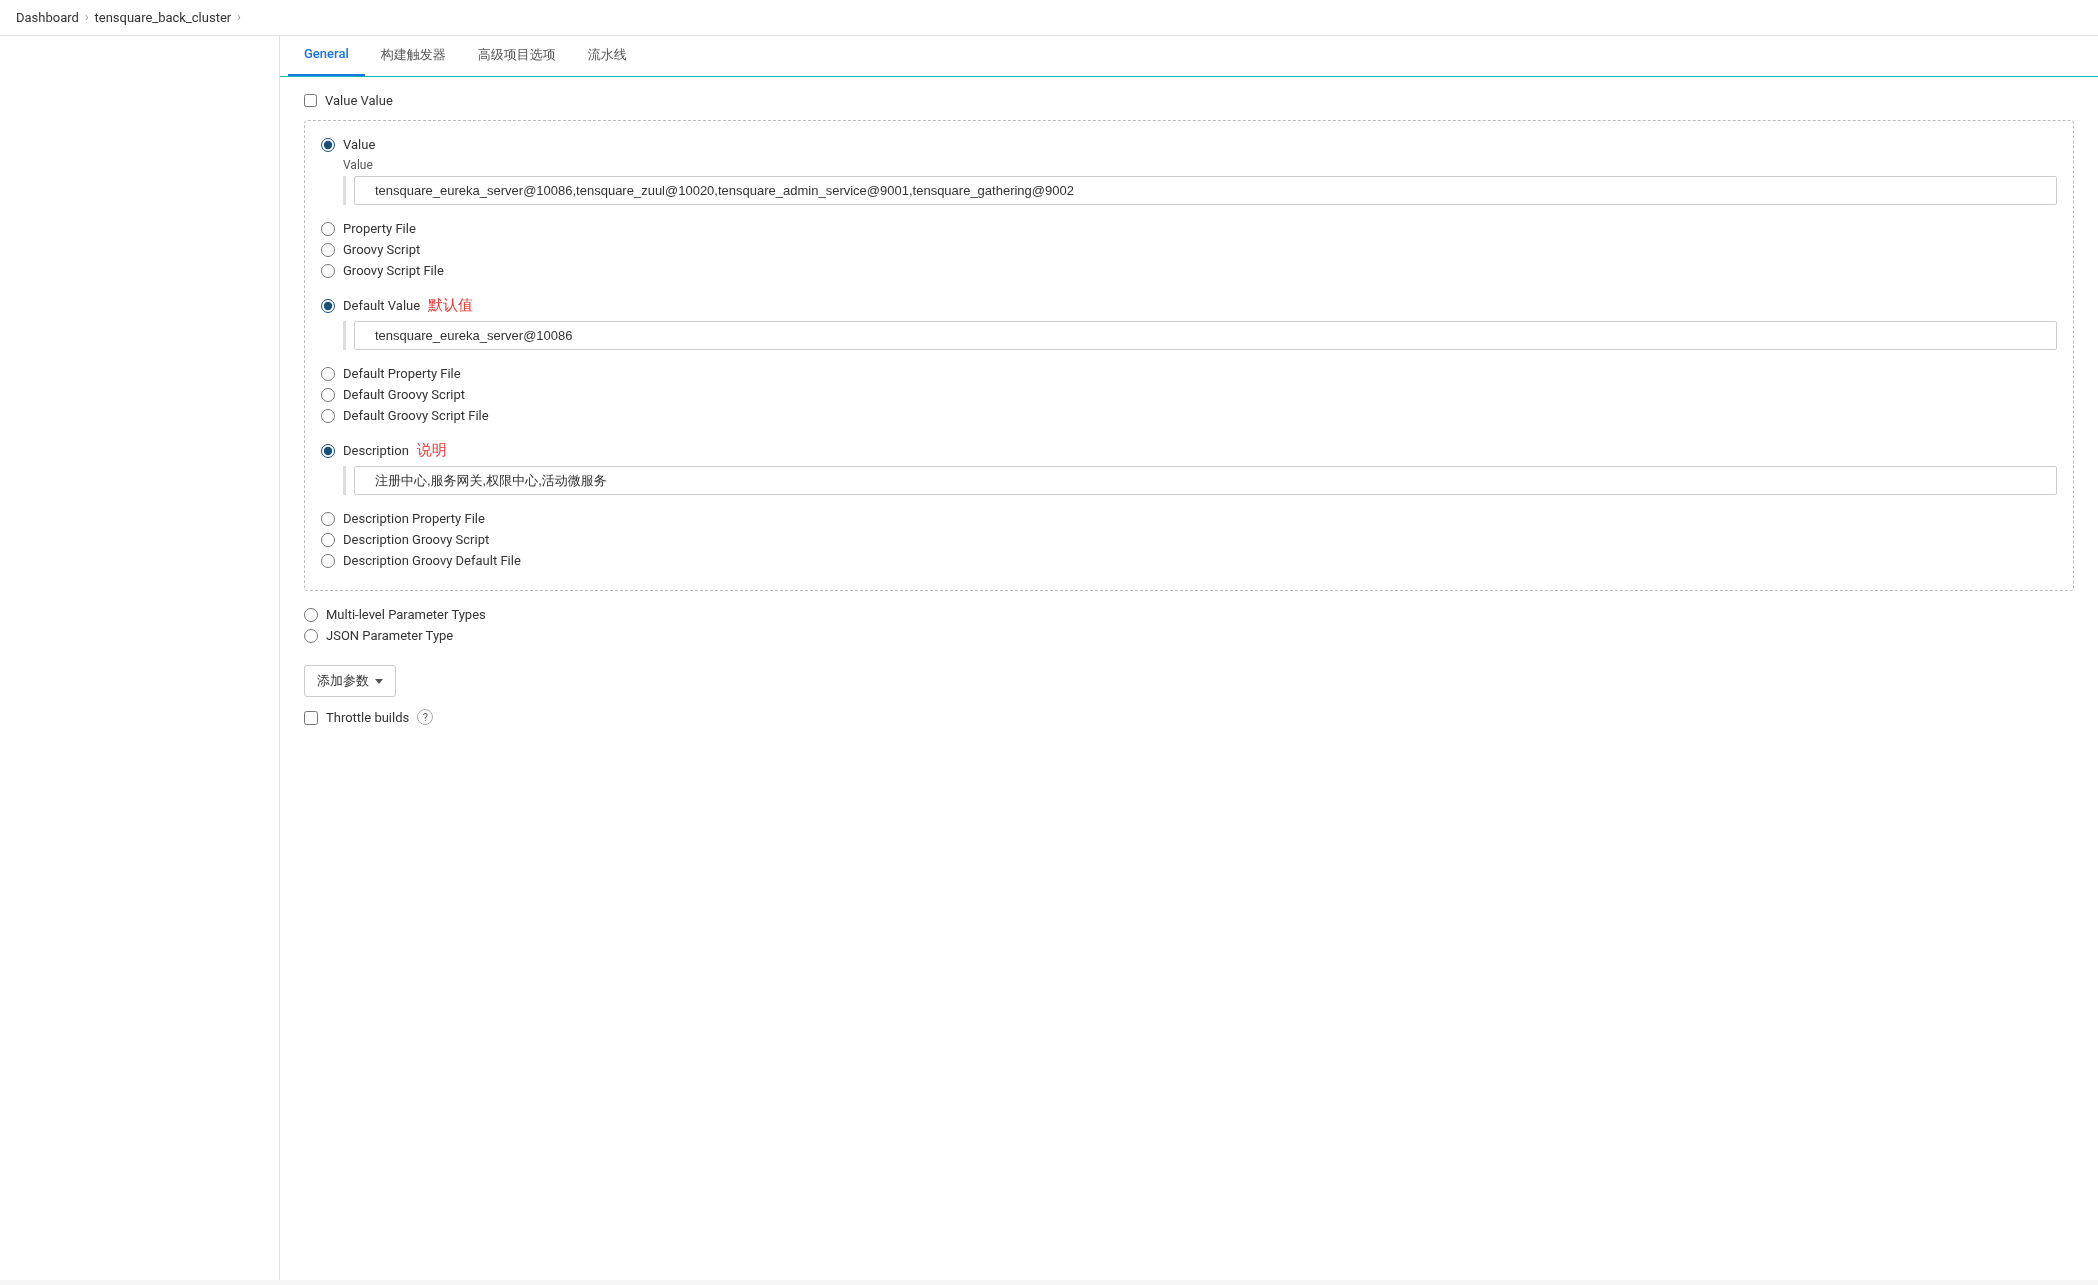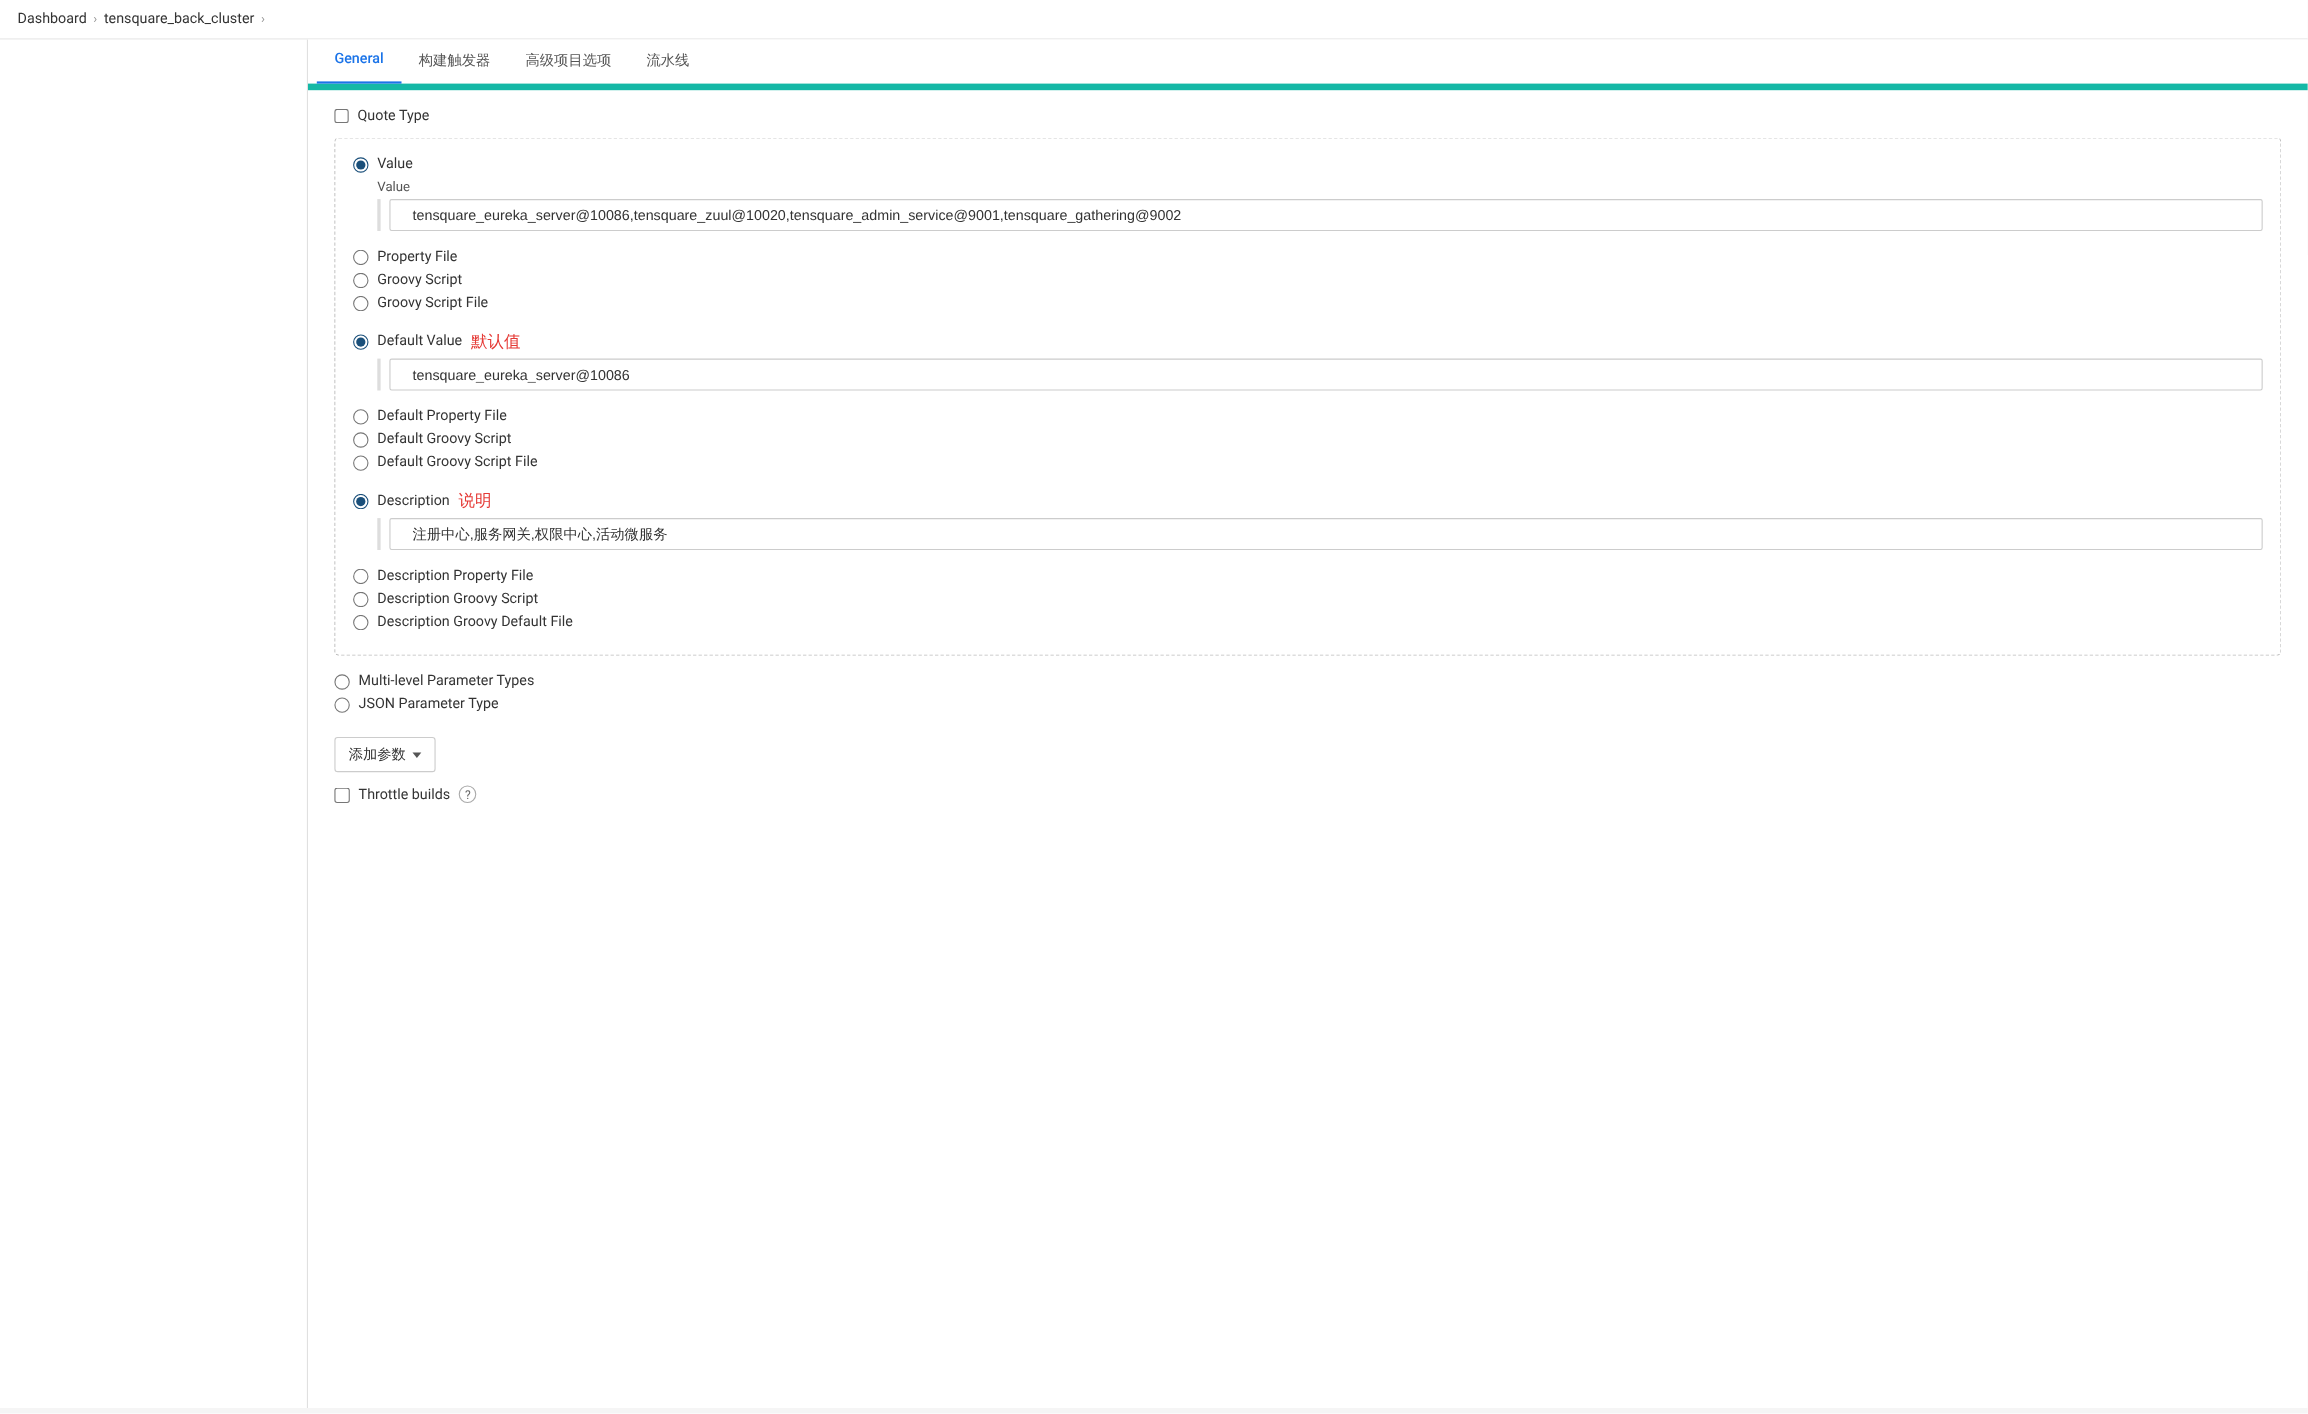--- a/index.html
+++ b/index.html
@@ -37,21 +37,21 @@
       border-right: 1px solid #e0e0e0;
       min-height: calc(100vh - 41px);
     }
     .right-panel {
       flex: 1;
       padding: 0;
       background: #fff;
     }
     .tabs-bar {
       display: flex;
-      border-bottom: 6px solid #14b8a6;
+      border-bottom: 1px solid #14b8a6;
       background: #fff;
       padding-left: 8px;
     }
     .tab {
       padding: 10px 16px;
       cursor: pointer;
       font-size: 13px;
       color: #555;
       border-bottom: 2px solid transparent;
       white-space: nowrap;
@@ -189,21 +189,21 @@
       <div class="tab active">General</div>
       <div class="tab">构建触发器</div>
       <div class="tab">高级项目选项</div>
       <div class="tab">流水线</div>
     </div>
 
     <div class="form-content">
 
       <div class="quote-value-row">
         <input type="checkbox" style="">
-        <span>Quote Type</span>
+        <span>Value Value</span>
       </div>
 
       <div class="dashed-box">
 
         <div class="value-group">
           <div class="radio-option">
             <input type="radio" name="param-type" checked="" style="">
             <span class="radio-label">Value</span>
           </div>
           <div class="indented">

